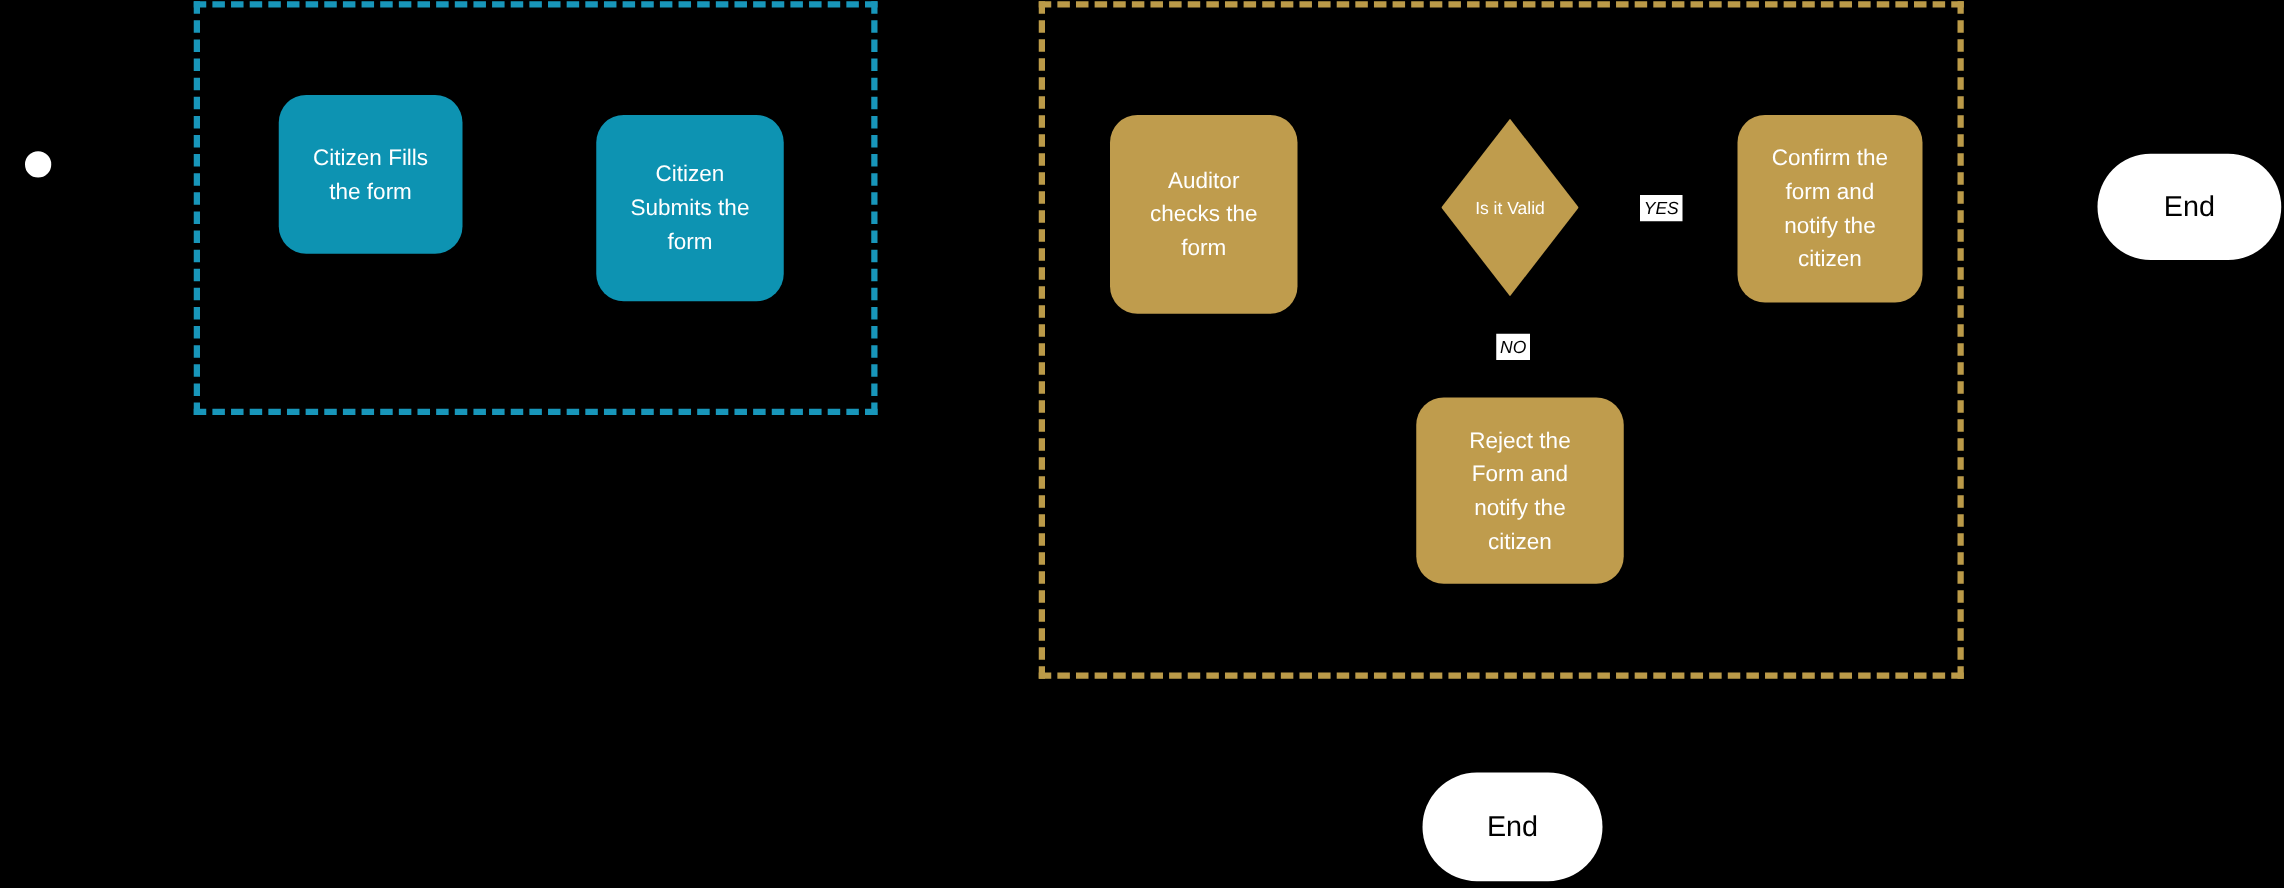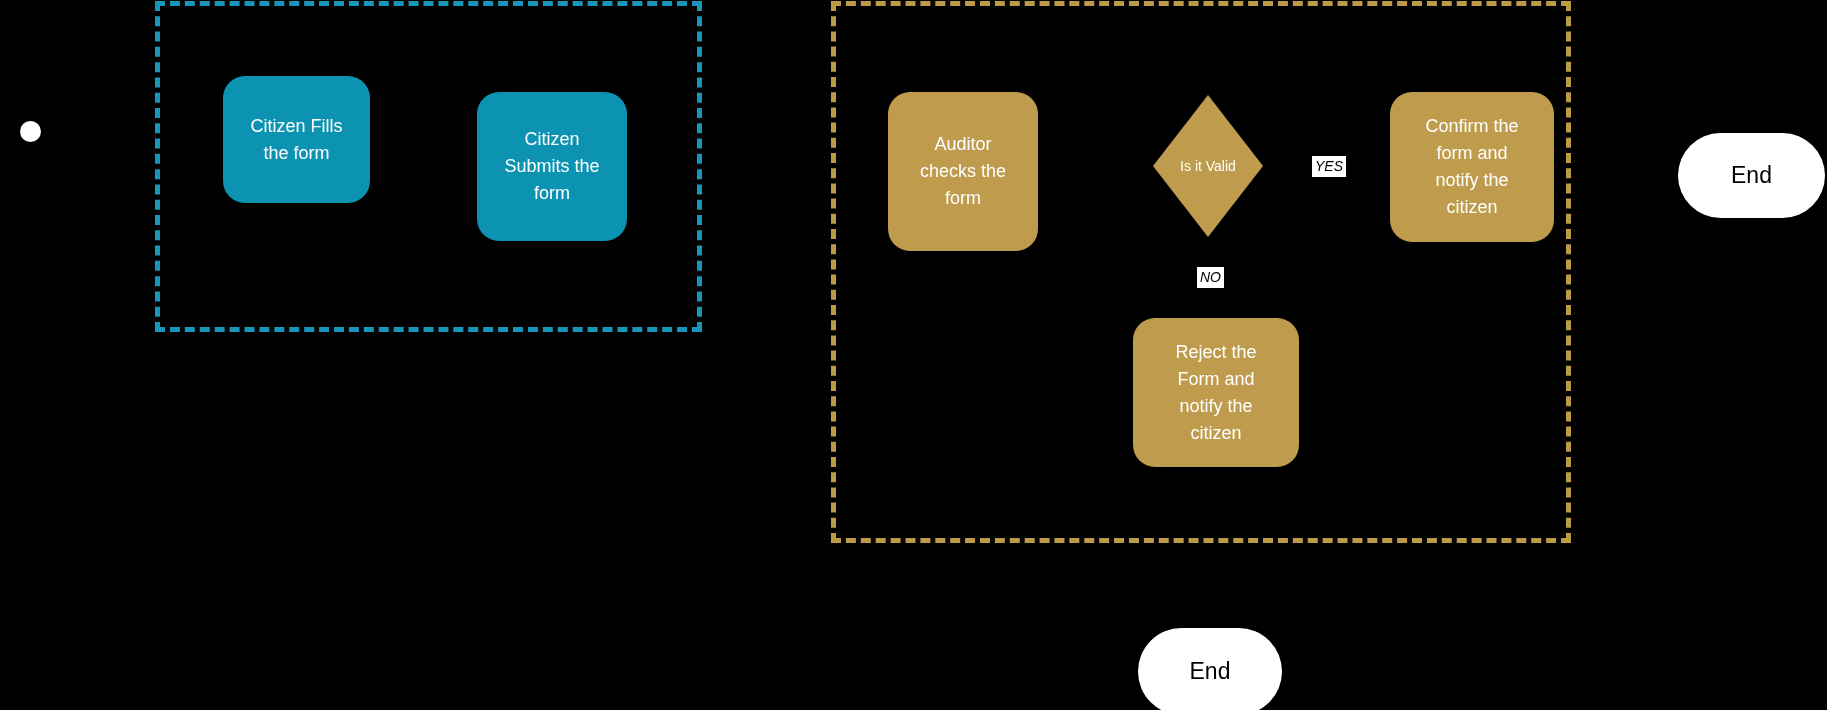--- a/index.html
+++ b/index.html
@@ -53,21 +53,21 @@
     text-align: center;
     font-size: 18px;
     line-height: 27px;
   }
   .node .label { white-space: pre-line; }
   .node.teal { background: var(--citizen-fill, #0d93b2); }
   .node.gold { background: var(--auditor-fill, #bf9c4d); }
   .node.fills   { left: 223px; top: 76px;  width: 147px; height: 127px; }
   .node.submits { left: 477px; top: 92px;  width: 150px; height: 149px; }
   .node.checks  { left: 888px; top: 92px;  width: 150px; height: 159px; }
-  .node.confirm { left: 1390px; top: 92px; width: 164px; height: 150px; }
+  .node.confirm { left: 1390px; top: 92px; width: 148px; height: 150px; }
   .node.reject  { left: 1133px; top: 318px; width: 166px; height: 149px; }
   
   .diamond {
     position: absolute;
     left: 1153px; top: 95px;
     width: 110px; height: 142px;
     background: var(--auditor-fill, #bf9c4d);
     clip-path: polygon(50% 0%, 100% 50%, 50% 100%, 0% 50%);
     display: flex;
     align-items: center;
@@ -91,21 +91,20 @@
   
   .pill {
     position: absolute;
     background: var(--terminal-fill, #fff);
     color: var(--terminal-text, #000);
     border-radius: 44px;
     display: flex;
     align-items: center;
     justify-content: center;
     font-size: 23px;
-    margin-top: 10px;
   }
   .pill.end-right  { left: 1678px; top: 123px; width: 147px; height: 85px; }
   .pill.end-bottom { left: 1138px; top: 618px; width: 144px; height: 87px; }
 </style>
 </head>
 <body>
 
 <div class="canvas">
 
   <div class="start-dot"></div>

